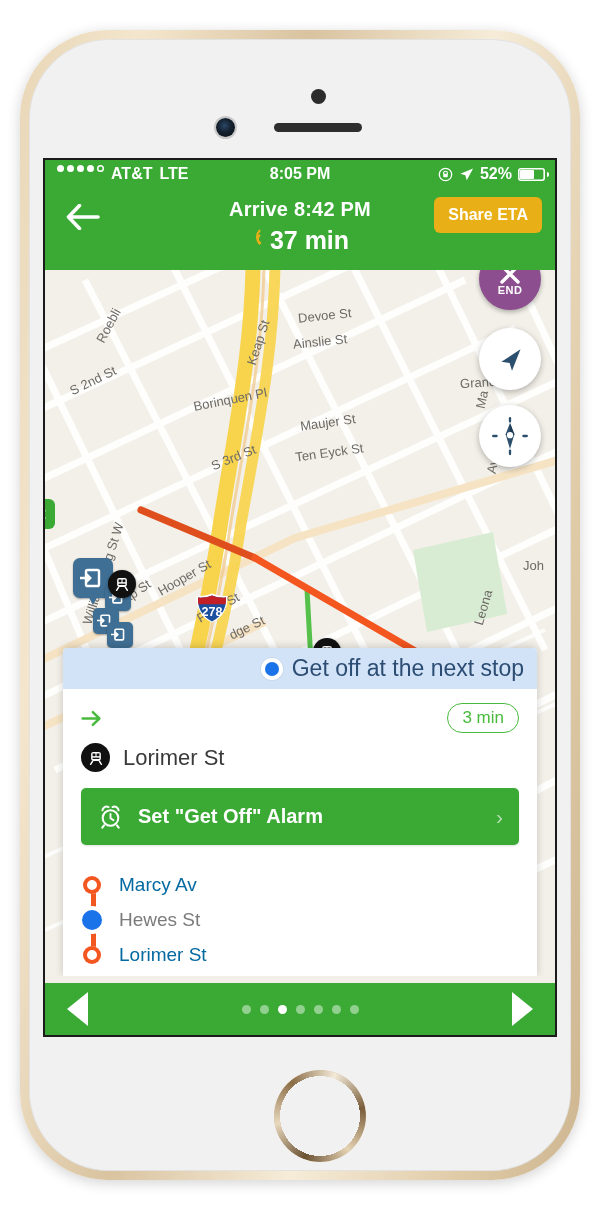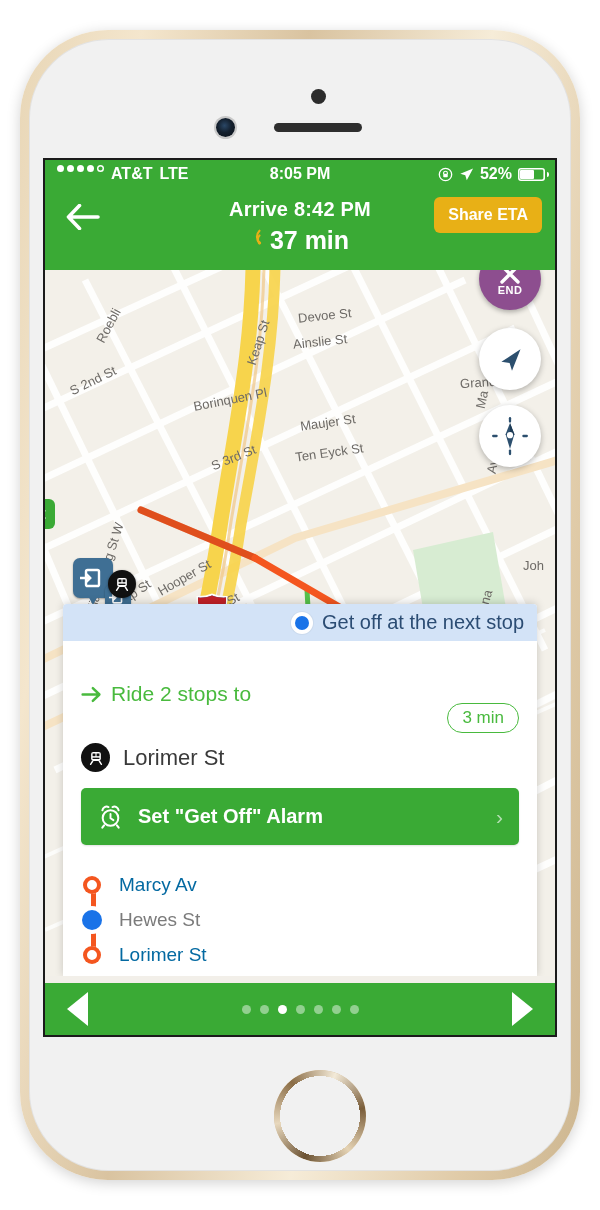--- a/index.html
+++ b/index.html
@@ -161,28 +161,28 @@
   .alert-banner{
     background:#d3e3f7;display:flex;align-items:center;justify-content:flex-end;
     gap:9px;padding:7px 13px;
   }
   .alert-dot{
     width:22px;height:22px;border-radius:50%;background:#fff;
     display:flex;align-items:center;justify-content:center;flex:none;
     box-shadow:0 0 0 1px rgba(0,0,0,.04);
   }
   .alert-dot i{width:14px;height:14px;border-radius:50%;background:#1a73e8;display:block;}
-  .alert-text{color:#2b4c73;font-size:20px;}
+  .alert-text{color:#2b4c73;font-size:23px;}
 
   .card-body{padding:14px 18px 0 18px;}
   .ride-row{display:flex;align-items:center;justify-content:space-between;}
   .ride-left{display:flex;align-items:center;gap:9px;color:#49ba3e;font-size:21px;}
   .min-badge{
     border:1.8px solid #49ba3e;color:#49ba3e;border-radius:16px;
-    font-size:17px;padding:4px 14px;margin-top:48px;
+    font-size:17px;padding:4px 14px;
   }
   .dest-row{display:flex;align-items:center;gap:13px;margin-top:10px;}
   .dest-ico{
     width:29px;height:29px;border-radius:50%;background:#111;flex:none;
     display:flex;align-items:center;justify-content:center;
   }
   .dest-name{font-size:22px;color:#3a3a3a;}
 
   .alarm-btn{
     display:flex;align-items:center;gap:14px;margin:16px 0 0 0;
@@ -504,21 +504,20 @@
             </span>
           <span class="alert-text">Get off at the next stop</span>
         </div>
 
         <div class="card-body">
           <div class="ride-row">
             <div class="ride-left">
               <svg width="21" height="17" viewBox="0 0 22 18">
                 <path d="M1.6 9h17M12.4 2.2L19.4 9l-7 6.8" fill="none" stroke="#49ba3e" stroke-width="2.6" stroke-linecap="round" stroke-linejoin="round"></path>
               </svg>
-              <span>Ride 2 stops to</span>
             </div>
             <span class="min-badge">3 min</span>
           </div>
 
           <div class="dest-row">
             <span class="dest-ico">
               <svg width="18" height="18" viewBox="0 0 20 20">
                 <rect x="4.6" y="3.2" width="10.8" height="10" rx="2.4" fill="#fff"></rect>
                 <rect x="6.2" y="5" width="3.2" height="3" fill="#111"></rect>
                 <rect x="10.6" y="5" width="3.2" height="3" fill="#111"></rect>

